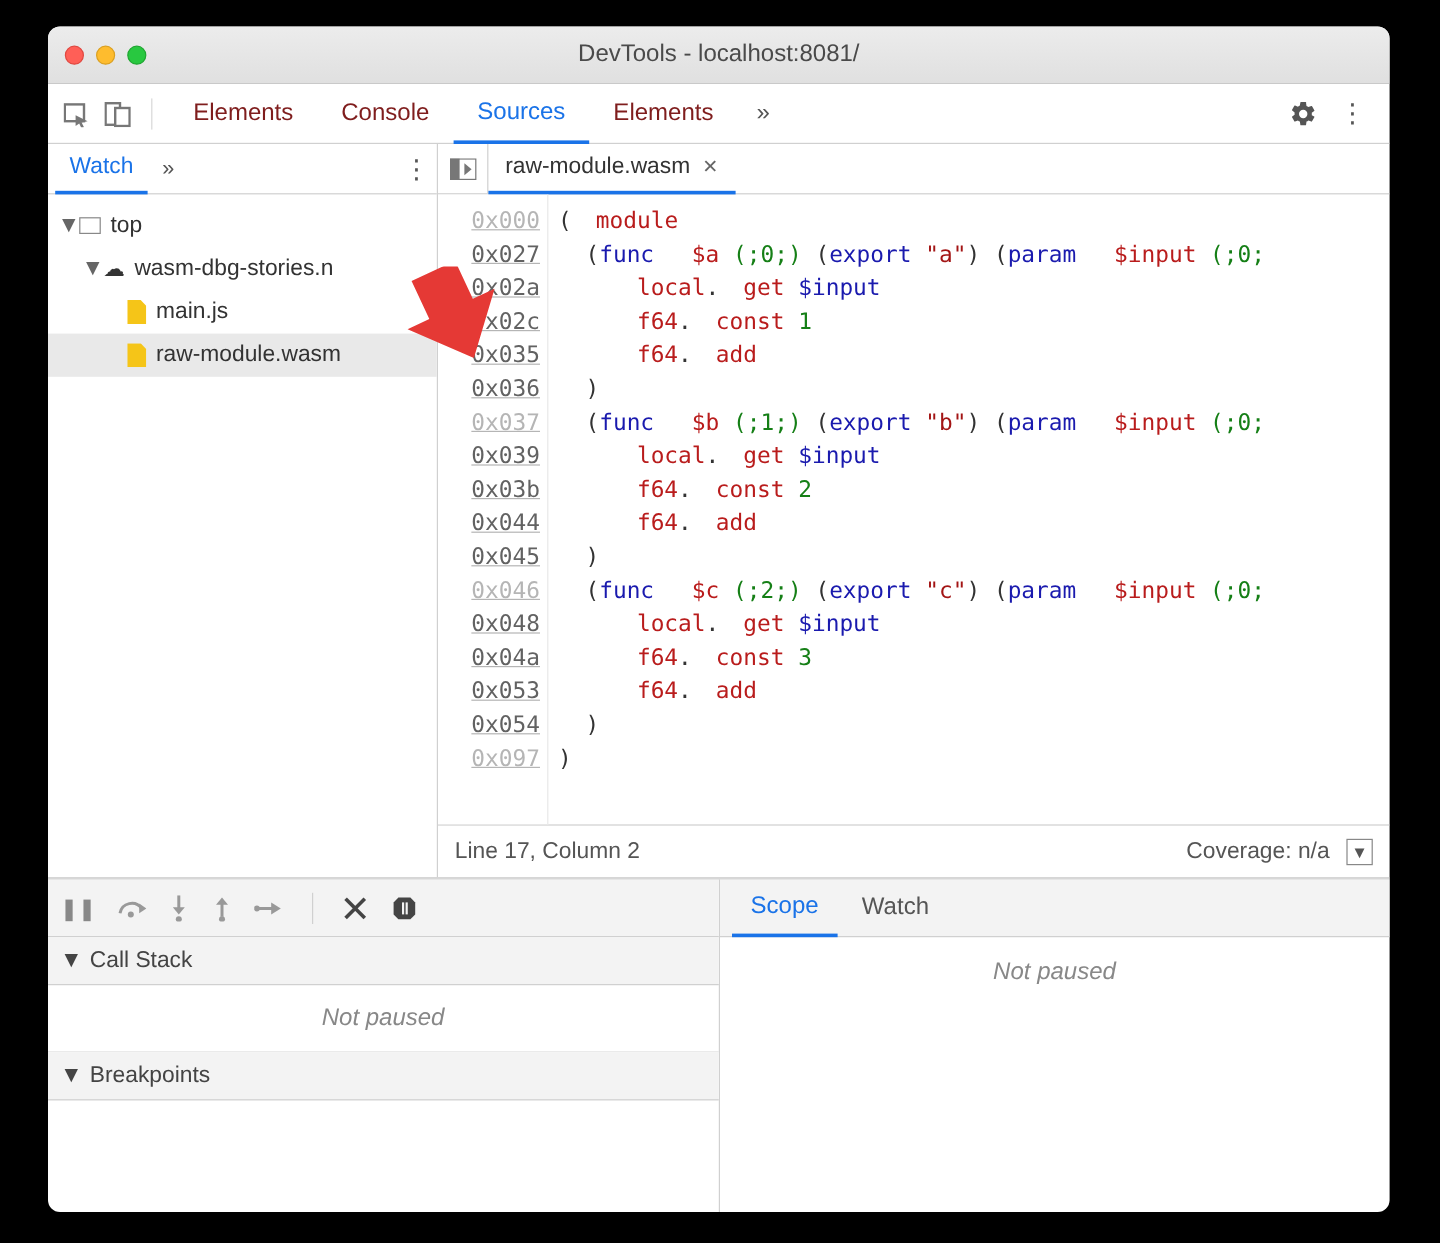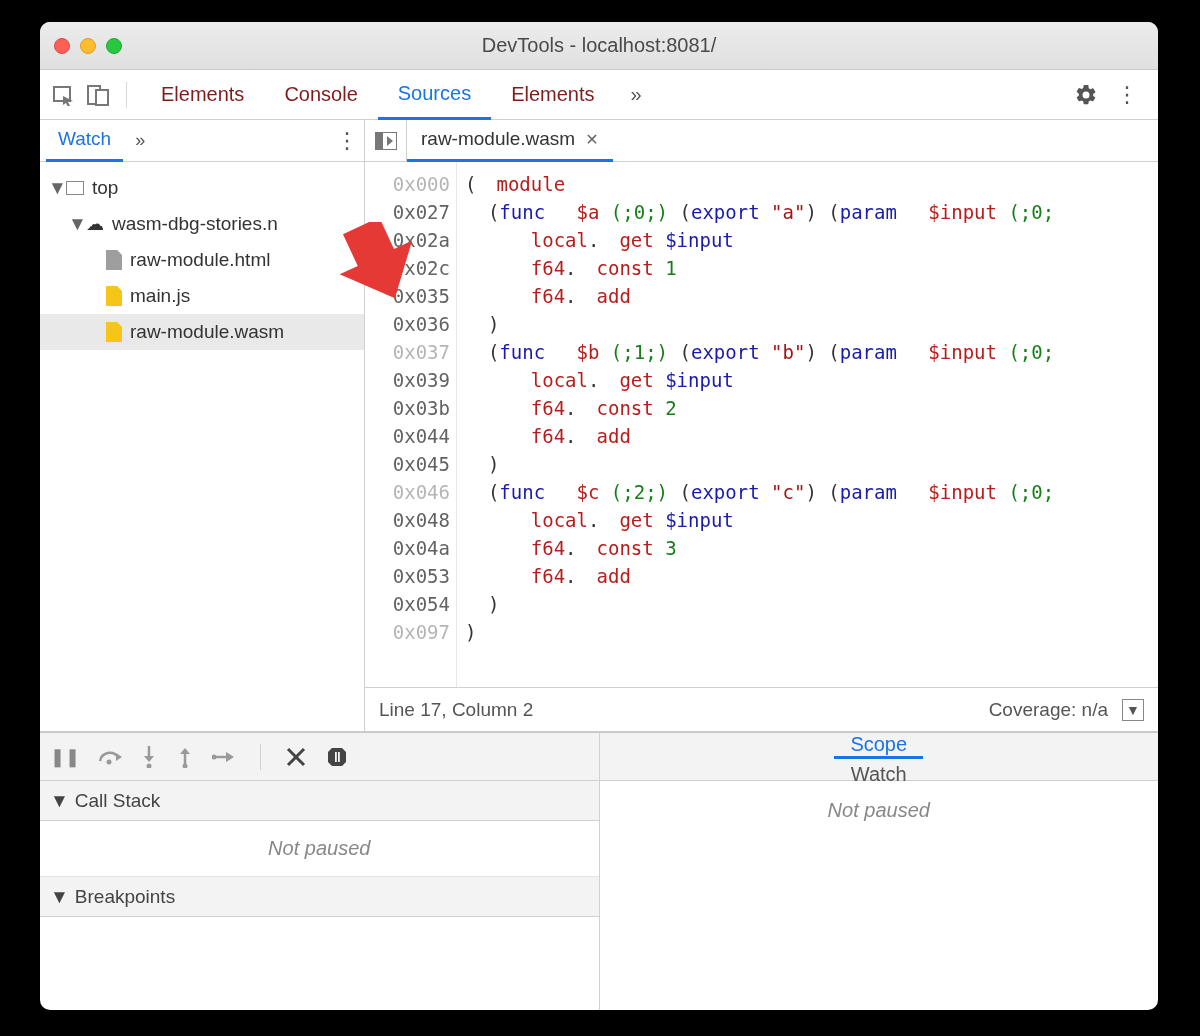--- a/index.html
+++ b/index.html
@@ -84,41 +84,41 @@
   .file-ic{width:16px;height:20px;background:#9e9e9e; clip-path: polygon(0 0,70% 0,100% 25%,100% 100%,0 100%);}
   .file-ic.js{background:#f5c518;}
   .file-ic.wsm{background:#f5c518;}
   
   .editor { flex:1; display:flex; flex-direction:column; min-width:0;}
   .ed-tabs{ height:42px; border-bottom:1px solid #d0d0d0; display:flex; align-items:center;}
   .ed-toggle{width:42px;display:flex;align-items:center;justify-content:center;border-right:1px solid #d0d0d0;height:100%;}
   .ed-tab{ height:42px; display:flex;align-items:center; padding:0 14px; gap:10px; font-size:19px; color:#333; border-bottom:3px solid #1a73e8;}
   .ed-close{color:#666;font-size:16px;}
   .code-area{flex:1;display:flex;min-height:0;position:relative;overflow:hidden;}
-  .gutter{width:92px;background:#fff;border-right:1px solid #e8e8e8;padding:8px 6px 8px 0;text-align:right;font-family:Menlo,Consolas,monospace;font-size:19px;line-height:28px;color:#b5b5b5;}
+  .gutter{width:92px;background:#fff;border-right:1px solid #e8e8e8;padding:8px 6px 8px 0;text-align:right;font-family:Menlo,Consolas,monospace;font-size:19px;line-height:28px;color:#b5b5b5;text-decoration:underline;}
   .gutter .on{color:#626262;}
   .code{flex:1;padding:8px 8px;font-family:Menlo,Consolas,monospace;font-size:19px;line-height:28px;white-space:pre;overflow:hidden;color:#333;} .fn{color:#1a1aae;} .nm{color:#b91c1c;margin-left:20px;} .cm{color:#157f16;} .st{color:#a31515;} .id{color:#1a1aae;} .mod{color:#333;} .num{color:#157f16;}
   .ed-status{height:44px;border-top:1px solid #d0d0d0;display:flex;align-items:center;padding:0 14px;font-size:19px;color:#555;}
   .ed-status .cov{margin-left:auto;display:flex;align-items:flex-start;gap:14px;}
   .arrow-dn{width:22px;height:22px;border:1px solid #888;display:flex;align-items:center;justify-content:center;font-size:14px;color:#555;}
   
   .red-arrow{
     position:absolute; left:288px; top:102px; z-index:50;
   }
 
   
   .drawer{height:278px;border-top:1px solid #c8c8c8;display:flex;}
   .drawer-left{flex:1;display:flex;flex-direction:column;border-right:1px solid #d0d0d0;}
   .dbg-tb{height:48px;background:#f3f3f3;border-bottom:1px solid #d0d0d0;display:flex;align-items:center;padding:0 10px;gap:18px;color:#888;}
   .dbg-tb .dark{color:#444;}
   .dbg-tb .sep{width:1px;height:26px;background:#d0d0d0;margin:0 6px;}
   .sec-h{height:40px;background:#f3f3f3;border-bottom:1px solid #d0d0d0;display:flex;align-items:center;padding:0 10px;font-size:19px;color:#444;gap:6px;}
   .sec-body{height:56px;display:flex;align-items:center;justify-content:center;color:#888;font-style:italic;font-size:20px;border-bottom:1px solid #e5e5e5;}
   .drawer-right{flex:1;display:flex;flex-direction:column;}
-  .dright-tabs{height:48px;background:#f3f3f3;border-bottom:1px solid #d0d0d0;display:flex;align-items:center;padding:0 10px;gap:4px;flex-direction:column;}
+  .dright-tabs{height:48px;background:#f3f3f3;border-bottom:1px solid #d0d0d0;display:flex;align-items:center;padding:0 10px;gap:4px;}
   .dright-tabs .t{padding:0 16px;height:48px;display:flex;align-items:center;font-size:20px;color:#555;}
   .dright-tabs .t.active{color:#1a73e8;border-bottom:3px solid #1a73e8;}
   .dright-body{flex:1;display:flex;align-items:flex-start;justify-content:center;padding-top:18px;font-style:italic;color:#888;font-size:20px;}
   svg{display:block;}
 </style>
 </head>
 <body>
 
 <div class="window">
 
@@ -182,24 +182,20 @@
             <span class="caret">▼</span>
             <span class="fldr"></span>
             <span>top</span>
           </div>
           <div class="tree-row d1">
             <span class="caret">▼</span>
             <span class="cloud">☁</span>
             <span>wasm-dbg-stories.n</span>
           </div>
           <div id="file-rows">
-              <div class="tree-row d2">
-                <span class="file-ic "></span>
-                <span>raw-module.html</span>
-              </div>
               <div class="tree-row d2">
                 <span class="file-ic js"></span>
                 <span>main.js</span>
               </div>
               <div class="tree-row d2 sel">
                 <span class="file-ic wsm"></span>
                 <span>raw-module.wasm</span>
               </div>
             </div>
         </div>

